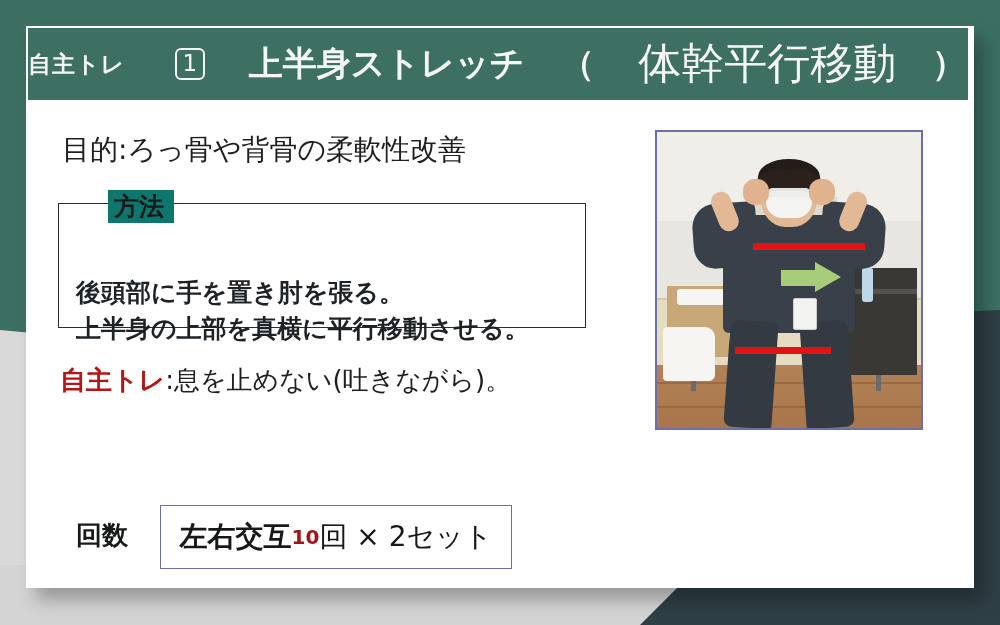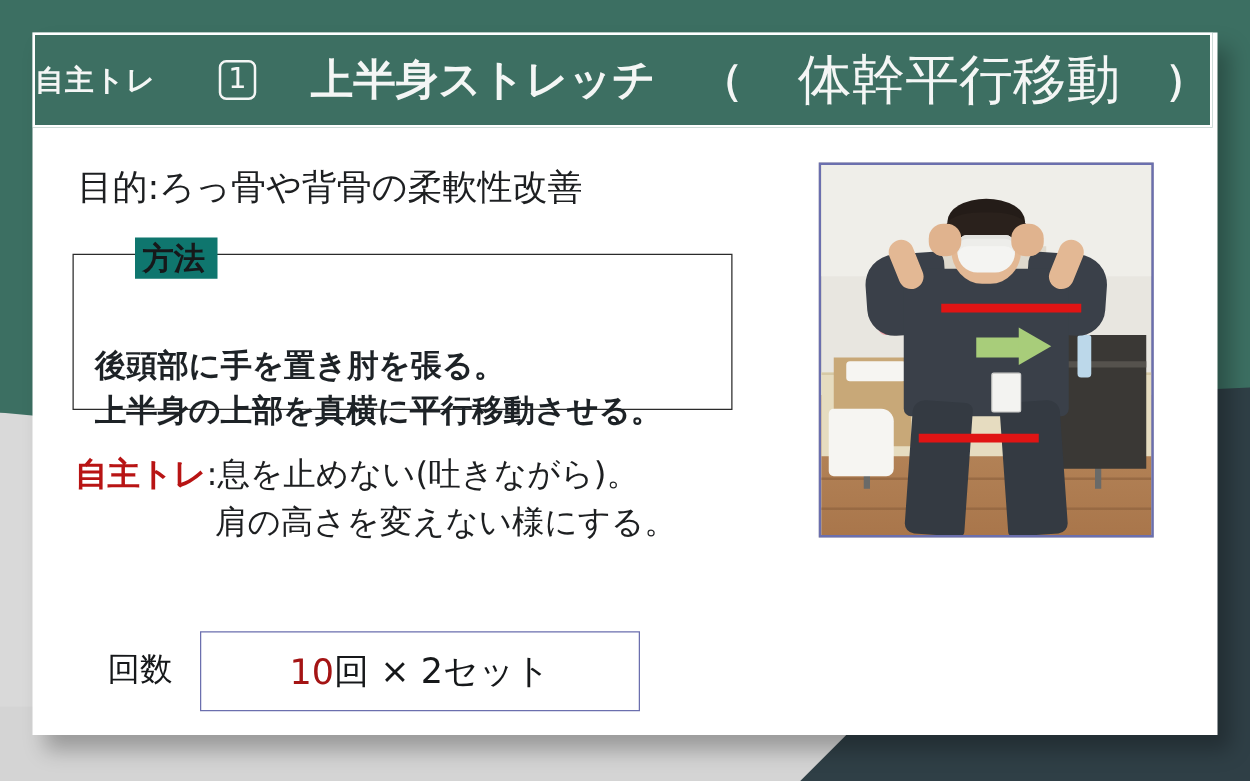--- a/index.html
+++ b/index.html
@@ -88,31 +88,31 @@
   .pt-row{display:flex;align-items:flex-start;white-space:nowrap;line-height:1.45;}
   .pt-label{
     font-size:26px;font-weight:700;color:#b81414;
   }
   .pt-colon{font-size:26px;font-weight:400;color:#1d1f21;}
   .pt-text{font-size:26px;font-weight:400;color:#1d1f21;}
   .pt-indent{margin-left:112px;}
 
   
   .reps-label{
-    position:absolute;left:86px;top:518px;
-    font-size:26px;font-weight:400;color:#16181a;white-space:nowrap;
+    position:absolute;left:76px;top:518px;
+    font-size:26px;font-weight:700;color:#16181a;white-space:nowrap;
   }
   .reps-box{
     position:absolute;left:160px;top:505px;width:352px;height:64px;
     border:1.6px solid #6b6fae;box-sizing:border-box;
     display:flex;align-items:center;justify-content:center;
     white-space:nowrap;
   }
   .reps-a{font-size:28px;font-weight:700;color:#16181a;}
-  .reps-n{font-size:28px;font-weight:400;color:#a41414;}
+  .reps-n{font-size:20px;font-weight:700;color:#a41414;}
   .reps-b{font-size:28px;font-weight:400;color:#16181a;}
 
   
   .photo{
     position:absolute;left:655px;top:130px;width:268px;height:300px;
     border:2px solid #6b6fae;box-sizing:border-box;overflow:hidden;
     background:#cfcabc;
   }
   .ph-wall{position:absolute;left:0;top:0;width:100%;height:62%;background:#e8e6e0;}
   .ph-wall2{position:absolute;left:0;top:0;width:100%;height:30%;background:#efeee9;}
@@ -214,27 +214,25 @@
     <div>後頭部に手を置き肘を張る。</div>
     <div>上半身の上部を真横に平行移動させる。</div>
   </div>
 
   <div class="points">
     <div class="pt-row">
       <span class="pt-label">自主トレ</span>
       <span class="pt-colon">:</span>
       <span class="pt-text">息を止めない(吐きながら)。</span>
     </div>
-    <div class="pt-row">
-      <span class="pt-text pt-indent">肩の高さを変えない様にする。</span>
-    </div>
   </div>
 
   <div class="reps-label">回数</div>
   <div class="reps-box">
+    <span class="reps-a">左右交互</span>
     <span class="reps-n">10</span>
     <span class="reps-b">回 × 2セット</span>
   </div>
 
   <div class="photo" title="後頭部に手を置き肘を張り上半身を真横に平行移動する男性の写真">
     <div class="ph-wall"></div>
     <div class="ph-wall2"></div>
     <div class="ph-floor"></div>
     <div class="ph-floorline" style="left:0;bottom:44px;width:100%;"></div>
     <div class="ph-floorline" style="left:0;bottom:20px;width:100%;"></div>

